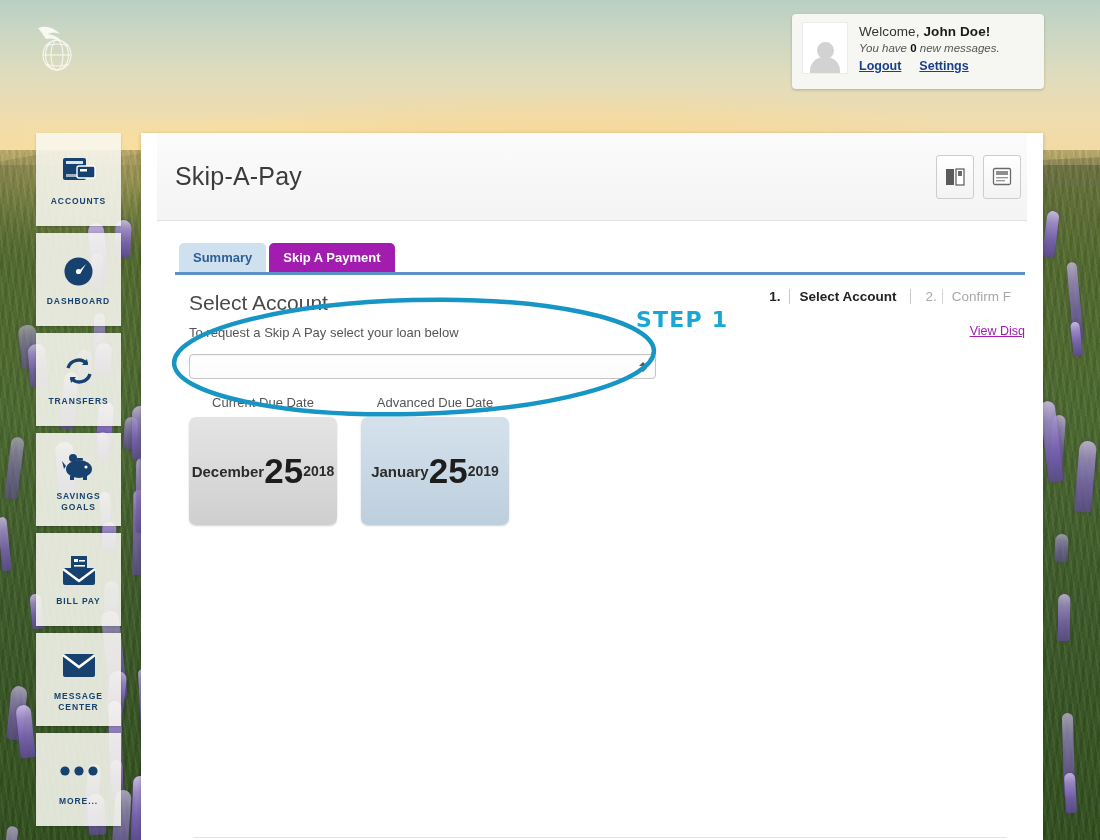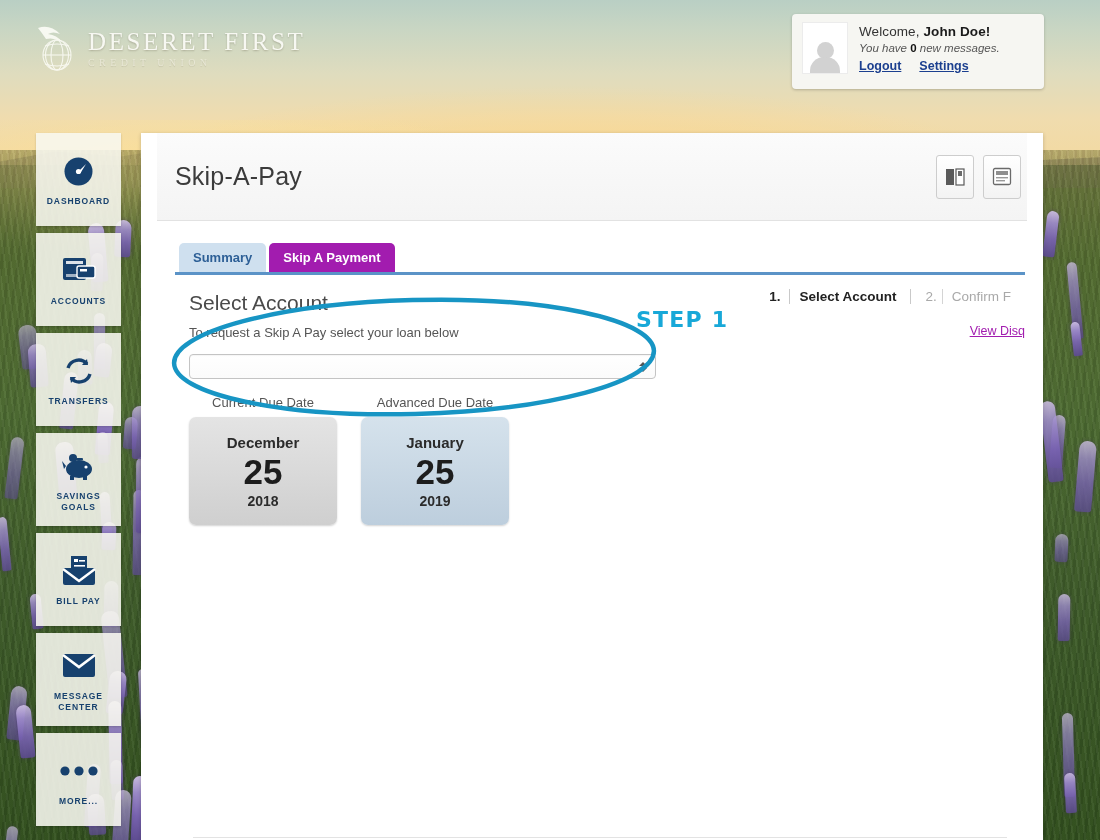--- a/index.html
+++ b/index.html
@@ -147,21 +147,21 @@
   }
   .spin .up, .spin .dn { width:0;height:0;border-left:4px solid transparent;border-right:4px solid transparent; }
   .spin .up { border-bottom:4px solid #555; }
   .spin .dn { border-top:4px solid #555; }
 
   
   #dates { display:flex; gap:24px; margin-top:16px; }
   .date-col { width:148px; }
   .date-lbl { font-size:13px; color:#555; text-align:center; margin-bottom:7px; }
   .date-card {
-    height:108px; border-radius:7px; display:flex; flex-direction:column;
+    height:108px; border-radius:7px; display:flex; flex-direction:row;
     align-items:center; justify-content:center; box-shadow:0 1px 2px rgba(0,0,0,.18);
   }
   .date-card.grey { background:linear-gradient(180deg,#e4e4e4,#cfcfcf); }
   .date-card.blue { background:linear-gradient(180deg,#d5e2ec,#bdcedd); }
   .d-month { font-size:15px; font-weight:bold; color:#2b2b2b; }
   .d-day { font-size:35px; font-weight:bold; color:#1d1d1d; line-height:40px; margin:1px 0; }
   .d-year { font-size:14px; font-weight:bold; color:#2b2b2b; }
 
   
   #steps { position:absolute; right:0; top:14px; display:flex; align-items:center; font-size:13.5px; white-space:nowrap; }
@@ -378,24 +378,20 @@
         <ellipse cx="21" cy="33" rx="14" ry="15"></ellipse>
         <ellipse cx="21" cy="33" rx="6" ry="15"></ellipse>
         <ellipse cx="21" cy="33" rx="11.5" ry="15"></ellipse>
         <line x1="7" y1="33" x2="35" y2="33"></line>
         <path d="M9 24 Q21 20 33 24"></path>
         <path d="M9 42 Q21 46 33 42"></path>
       </g>
       <path d="M2 6 Q14 2 24 12 Q17 9 12 12 Q21 13 26 20 Q18 15 10 17 Q6 11 2 6 Z" fill="#fdfdf8" opacity=".95"></path>
     </svg>
   </div>
-  <div class="wordmark">
-    <span class="wm1">DESERET FIRST</span>
-    <span class="wm2">CREDIT UNION</span>
-  </div>
 </div>
 
 <div id="welcome-box">
   <div class="av-wrap">
     <div class="avatar">
       <div style="display:flex;flex-direction:column;align-items:center;">
         <div class="head"></div>
         <div class="body"></div>
       </div>
     </div>
@@ -414,40 +410,40 @@
       <a>Logout</a>
       <a>Settings</a>
     </div>
   </div>
 </div>
 
 <div id="sidebar">
 
   <div class="nav-item">
     <div class="ico">
-      <svg width="33" height="33" viewBox="0 0 33 33">
-          <circle cx="16.5" cy="16.5" r="14" fill="#17416e"></circle>
-          <path d="M16.5 16.5 L24 9 L18.5 18 Z" fill="#fff"></path>
-          <circle cx="16.5" cy="16.5" r="2.6" fill="#fff"></circle>
-        </svg>
-    </div>
-    <div class="lbl">DASHBOARD</div>
-  </div>
-
-  <div class="nav-item">
-    <div class="ico">
       <svg width="34" height="30" viewBox="0 0 34 30">
           <rect x="1" y="2" width="23" height="22" rx="2" fill="#17416e"></rect>
           <rect x="4" y="5" width="17" height="3" fill="#fff" opacity=".85"></rect>
           <rect x="4" y="18" width="17" height="3" fill="#fff" opacity=".6"></rect>
           <rect x="15" y="10" width="18" height="12" rx="2" fill="#17416e" stroke="#fff" stroke-width="1.4"></rect>
           <rect x="18" y="13" width="7" height="2.5" fill="#fff"></rect>
         </svg>
     </div>
     <div class="lbl">ACCOUNTS</div>
+  </div>
+
+  <div class="nav-item">
+    <div class="ico">
+      <svg width="33" height="33" viewBox="0 0 33 33">
+          <circle cx="16.5" cy="16.5" r="14" fill="#17416e"></circle>
+          <path d="M16.5 16.5 L24 9 L18.5 18 Z" fill="#fff"></path>
+          <circle cx="16.5" cy="16.5" r="2.6" fill="#fff"></circle>
+        </svg>
+    </div>
+    <div class="lbl">DASHBOARD</div>
   </div>
 
   <div class="nav-item">
     <div class="ico">
       <svg width="32" height="30" viewBox="0 0 32 30" fill="none" stroke="#17416e" stroke-width="3.4">
         <path d="M5 12 A11 11 0 0 1 24 8"></path>
           <path d="M27 18 A11 11 0 0 1 8 22"></path>
         <path d="M24 3 L25 9 L19 9 Z" fill="#17416e" stroke="none"></path>
         <path d="M8 27 L7 21 L13 21 Z" fill="#17416e" stroke="none"></path>
       </svg>

